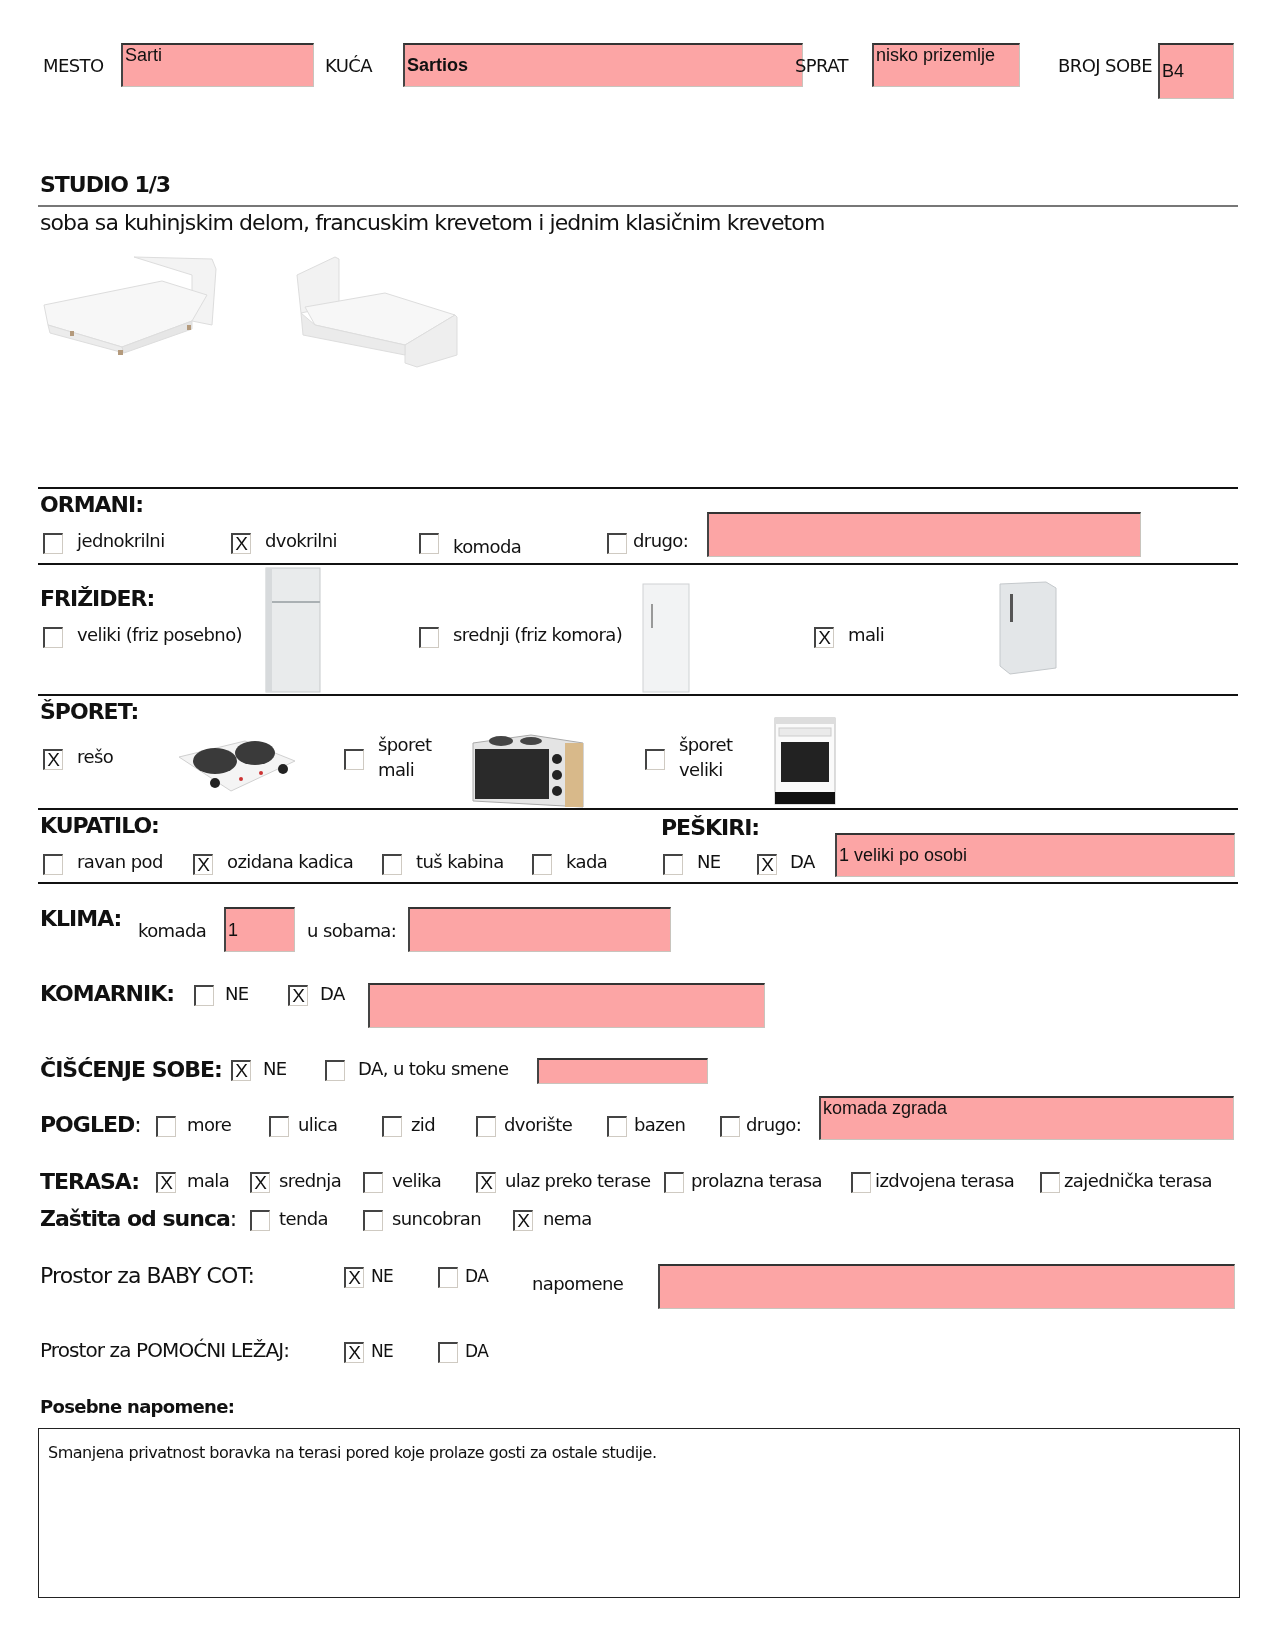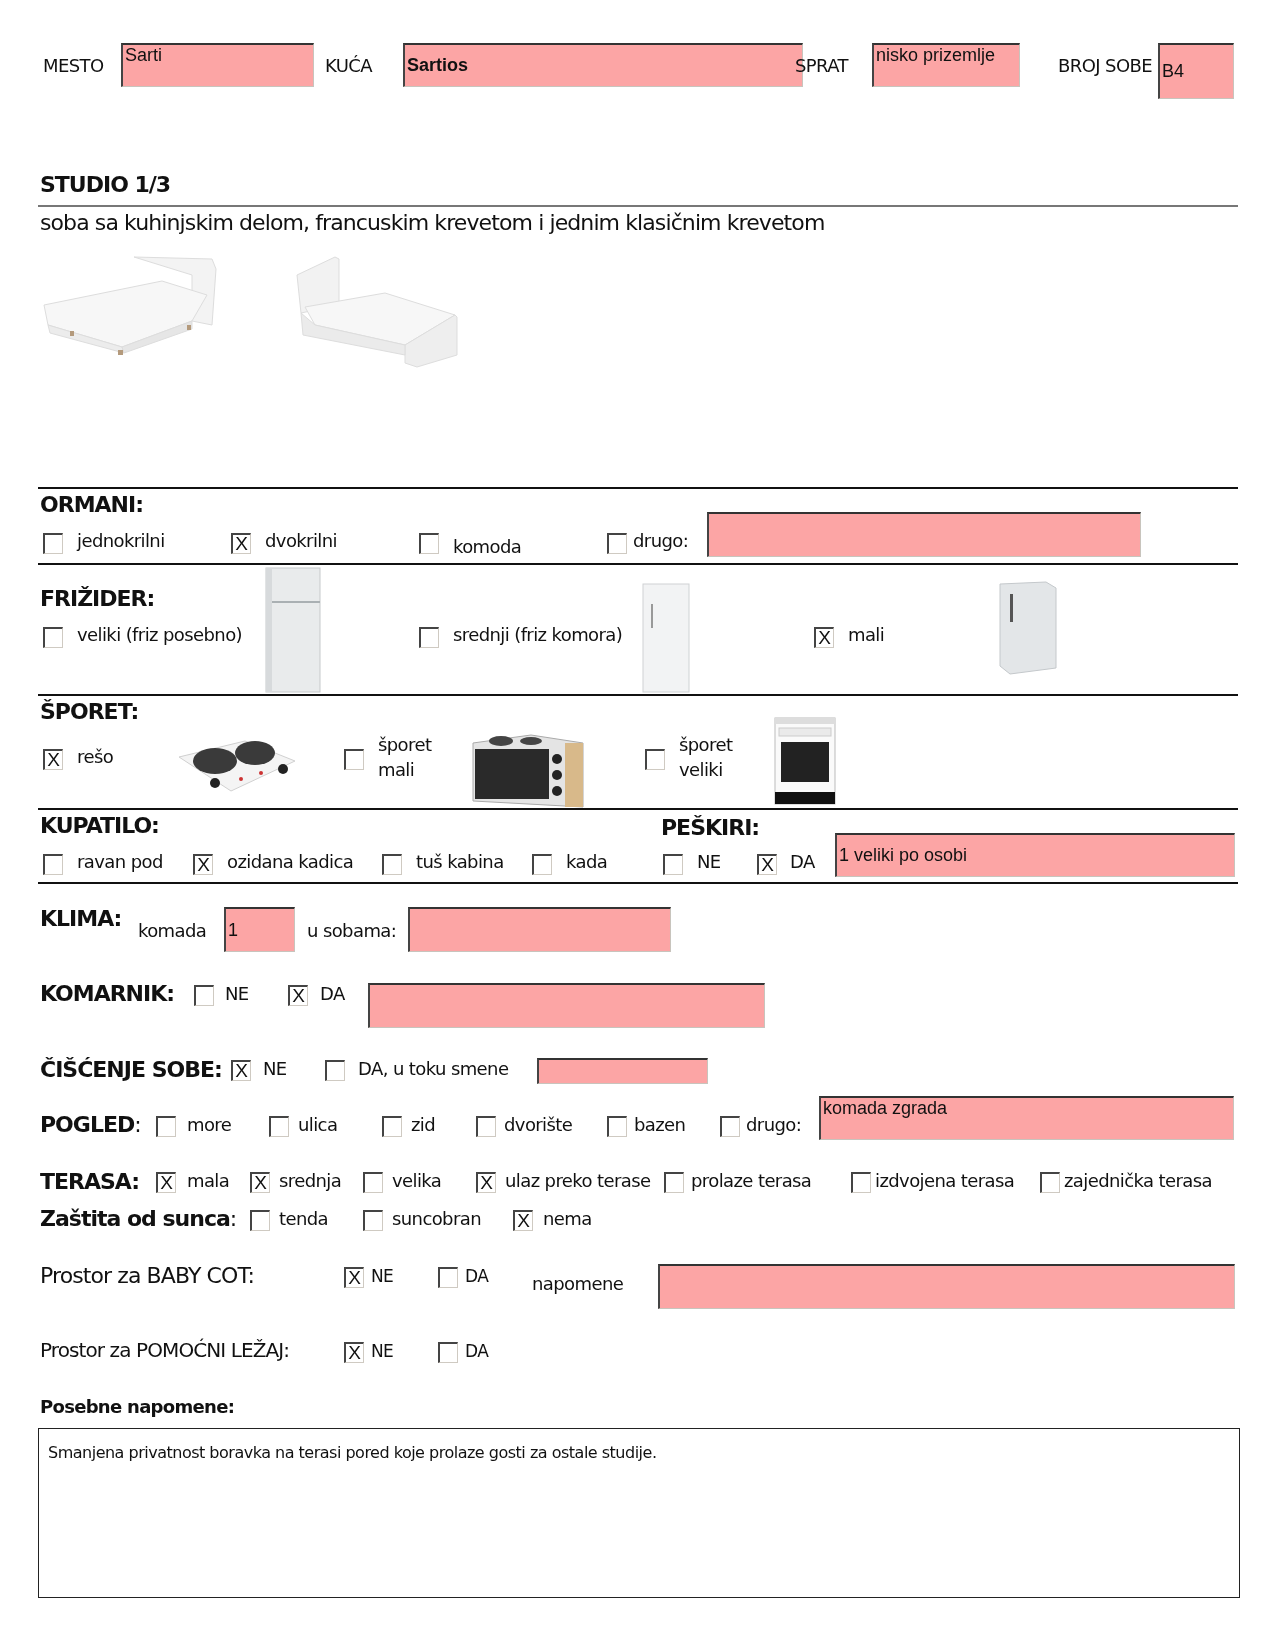--- a/index.html
+++ b/index.html
@@ -197,21 +197,21 @@
 <span class="head" style="left:40px;top:1169px;">TERASA:</span>
 <div class="cb" style="left:156px;top:1172px;" aria-checked="true">X</div>
 <span class="lbl" style="left:187px;top:1170px;">mala</span>
 <div class="cb" style="left:250px;top:1172px;" aria-checked="true">X</div>
 <span class="lbl" style="left:279px;top:1170px;">srednja</span>
 <div class="cb" style="left:363px;top:1172px;" aria-checked="false"></div>
 <span class="lbl" style="left:392px;top:1170px;">velika</span>
 <div class="cb" style="left:476px;top:1172px;" aria-checked="true">X</div>
 <span class="lbl" style="left:505px;top:1170px;">ulaz preko terase</span>
 <div class="cb" style="left:664px;top:1172px;" aria-checked="false"></div>
-<span class="lbl" style="left:691px;top:1170px;">prolaze terasa</span>
+<span class="lbl" style="left:691px;top:1170px;">prolazna terasa</span>
 <div class="cb" style="left:851px;top:1172px;" aria-checked="false"></div>
 <span class="lbl" style="left:875px;top:1170px;">izdvojena terasa</span>
 <div class="cb" style="left:1040px;top:1172px;" aria-checked="false"></div>
 <span class="lbl" style="left:1064px;top:1170px;">zajednička terasa</span>
 
 <span class="head" style="left:40px;top:1206px;"><span>Zaštita od sunca</span><span style="font-weight:normal;">:</span></span>
 <div class="cb" style="left:250px;top:1210px;" aria-checked="false"></div>
 <span class="lbl" style="left:279px;top:1208px;">tenda</span>
 <div class="cb" style="left:363px;top:1210px;" aria-checked="false"></div>
 <span class="lbl" style="left:392px;top:1208px;">suncobran</span>

